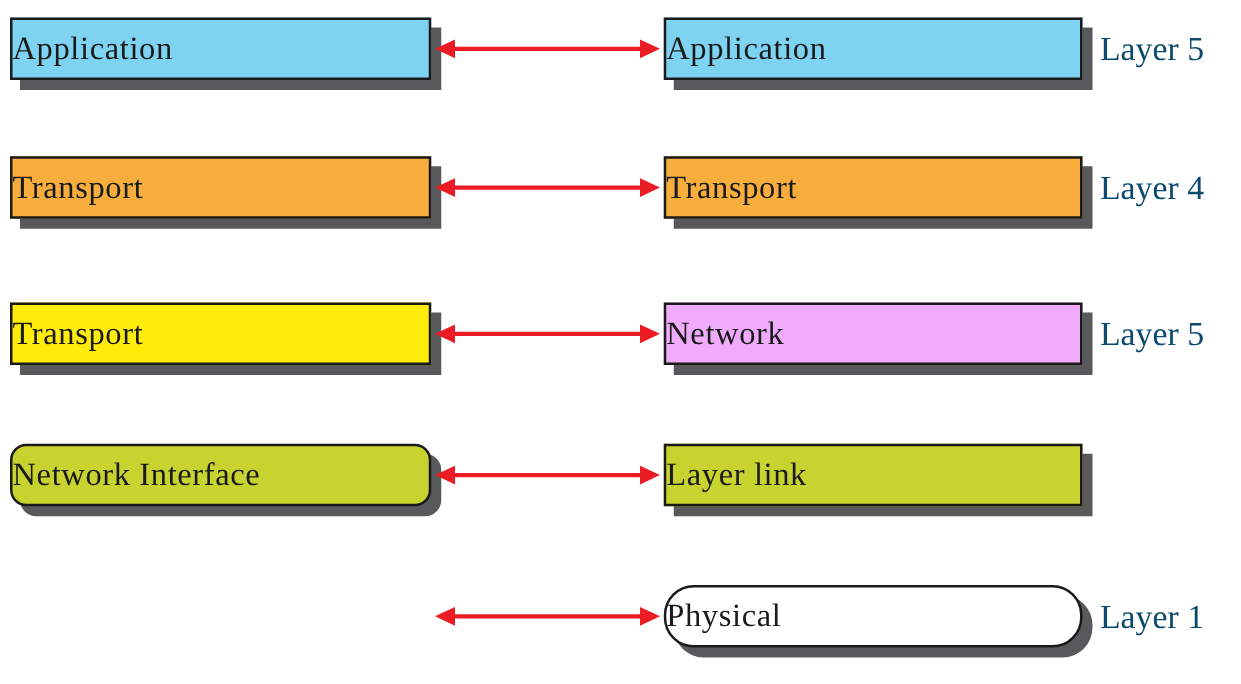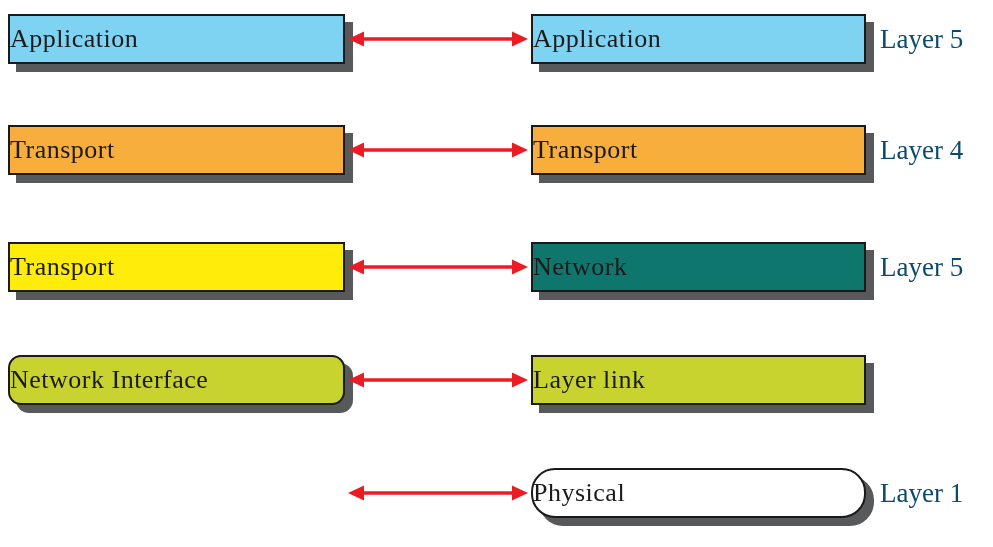--- a/index.html
+++ b/index.html
@@ -107,21 +107,21 @@
 
   <div class="row row-2">
     <div class="box left" style="background: rgb(255, 236, 10);">
       <span class="box-label">Transport</span>
     </div>
     <svg class="arrow-wrap" viewBox="0 0 182 20" xmlns="http://www.w3.org/2000/svg">
       <line x1="13" y1="10" x2="169" y2="10" stroke="#ec1c24" stroke-width="3.4"></line>
       <polygon points="1,10 17,2.5 17,17.5" fill="#ec1c24"></polygon>
       <polygon points="181,10 165,2.5 165,17.5" fill="#ec1c24"></polygon>
     </svg>
-    <div class="box right" style="background: #0f766e;">
+    <div class="box right" style="background: #f0abfc;">
       <span class="box-label">Network</span>
     </div>
     <div class="layer-label">Layer 5</div>
   </div>
 
   <div class="row row-3">
     <div class="box left" style="background: rgb(201, 211, 47); border-radius: 13px;">
       <span class="box-label">Network Interface</span>
     </div>
     <svg class="arrow-wrap" viewBox="0 0 182 20" xmlns="http://www.w3.org/2000/svg">

